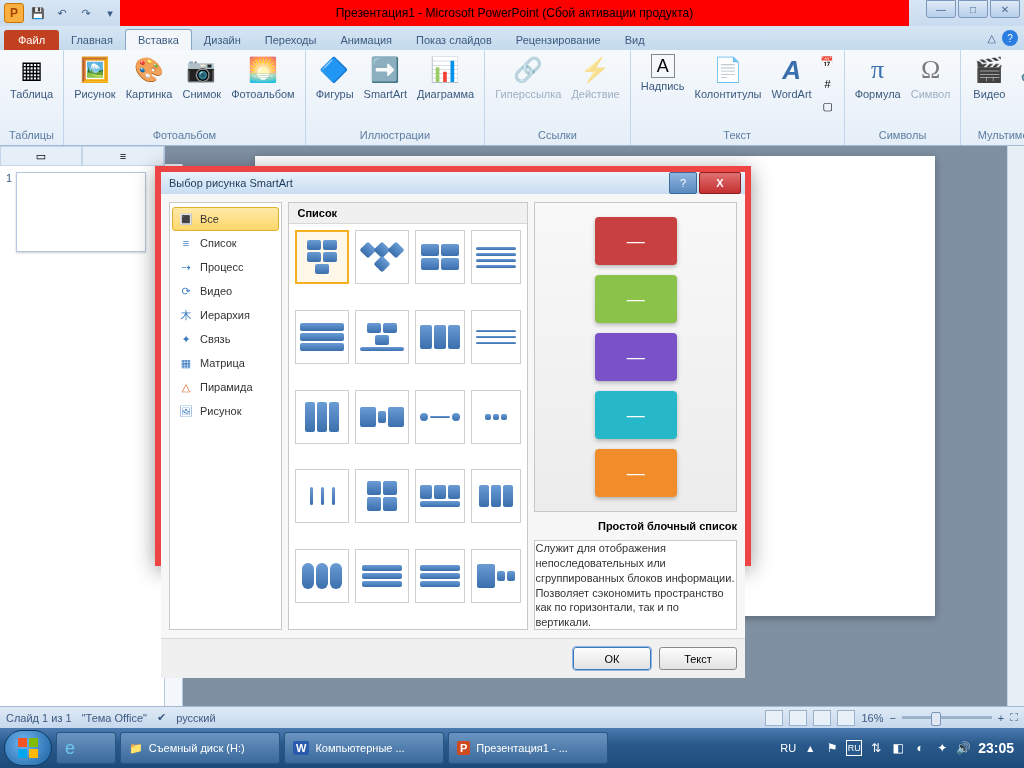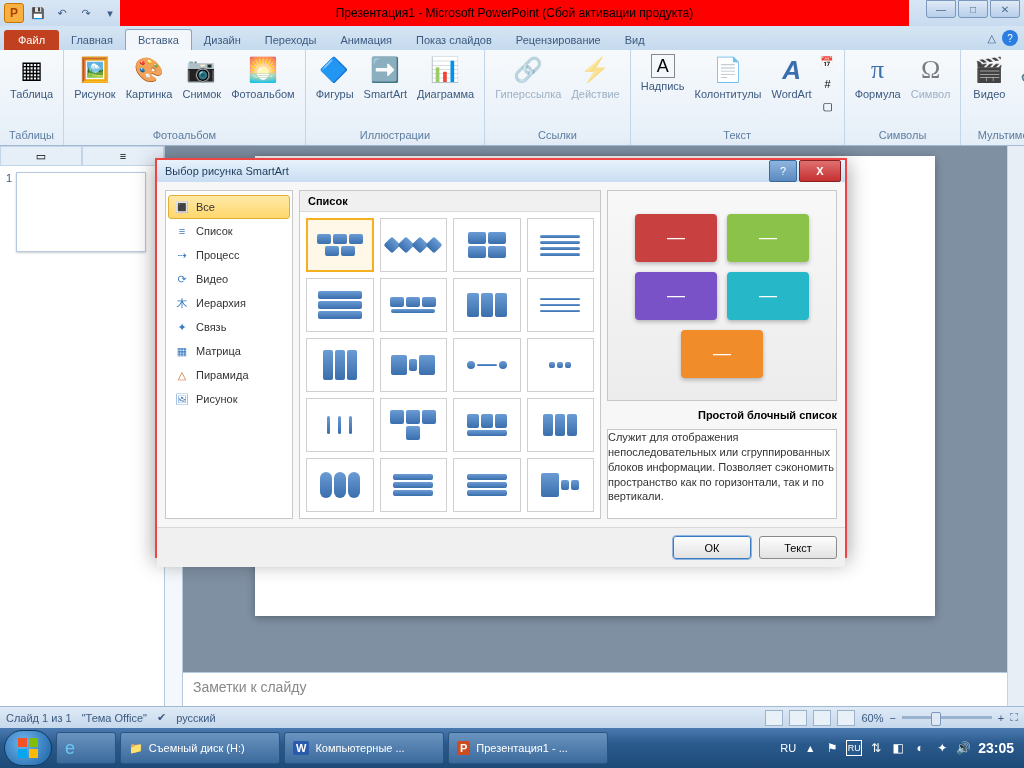--- a/index.html
+++ b/index.html
@@ -61,21 +61,21 @@
 .taskbar { position:absolute; bottom:0; left:0; right:0; height:40px; background:linear-gradient(#4a7ab0,#2a5a8c 40%,#1d4a78); display:flex; align-items:center; padding:0 4px; gap:4px; }
 .start-orb { width:48px; height:36px; border-radius:18px; background:radial-gradient(circle at 40% 35%,#6fb5ef,#1a5fa0); border:1px solid #0d3a60; display:flex; align-items:center; justify-content:center; cursor:pointer; }
 .start-orb svg { width:24px; height:24px; }
 .taskbtn { height:32px; background:linear-gradient(#6a93c0,#3a6a9c); border:1px solid #2a5580; border-radius:3px; display:flex; align-items:center; padding:0 8px; gap:6px; color:#fff; cursor:pointer; min-width:60px; }
 .taskbtn.wide { min-width:160px; }
 .tray { margin-left:auto; display:flex; align-items:center; gap:6px; color:#fff; padding-right:6px; }
 .tray-ico { width:16px; height:16px; display:flex; align-items:center; justify-content:center; font-size:12px; cursor:pointer; }
 .clock { font-size:14px;font-weight:bold; }
 
 
-.dialog { position:absolute; left:155px; top:158px; width:692px; height:400px; background:#f0f0f0; border:2px solid #ef4444; box-shadow:0 4px 20px rgba(0,0,0,.4); display:flex; flex-direction:column; }
+.dialog { position:absolute; left:155px; top:166px; width:596px; height:400px; background:#f0f0f0; border:6px solid #ef4444; box-shadow:0 4px 20px rgba(0,0,0,.4); display:flex; flex-direction:column; }
 .dlg-title { height:28px; background:linear-gradient(#e8f2fb,#c8ddf2); display:flex; align-items:center; padding-left:8px; color:#1a3a5a; }
 .dlg-title-btns { margin-left:auto; display:flex; }
 .dlg-help { width:28px; height:22px; background:linear-gradient(#8fb5e0,#5a8abf); border:1px solid #3a6a9a; color:#fff; display:flex; align-items:center; justify-content:center; cursor:pointer; border-radius:2px; margin-right:2px; }
 .dlg-close { width:42px; height:22px; background:linear-gradient(#e07070,#c53030); border:1px solid #8a2020; color:#fff; display:flex; align-items:center; justify-content:center; cursor:pointer; border-radius:2px; margin-right:4px; font-weight:bold; }
 .dlg-body { flex:1; display:flex; padding:8px; gap:6px; background:#f7f7f7; }
 .cat-list { width:128px; border:1px solid #c8c8c8; background:#fff; padding:4px 2px; }
 .cat-item { display:flex; align-items:center; gap:6px; padding:4px 6px; cursor:pointer; color:#333; }
 .cat-item.sel { background:linear-gradient(#ffe9a8,#ffd76b); border:1px solid #e0b030; border-radius:3px; padding:3px 5px; }
 .cat-ico { width:16px; height:16px; display:flex; align-items:center; justify-content:center; }
 .gallery { flex:1; border:1px solid #c8c8c8; background:#fff; display:flex; flex-direction:column; }
@@ -249,36 +249,35 @@
     <div class="thumb-item">
       <div class="thumb-num">1</div>
       <div class="thumb-box"></div>
     </div>
   </div>
   <div class="editor">
     <div class="ruler-v"></div>
     <div class="slide-area">
       <div class="slide"></div>
     </div>
-    <div class="notes">Заметки к слайду</div>
   </div>
   <div class="scrollbar-v"></div>
 </div>
 
 <div class="statusbar">
   <span>Слайд 1 из 1</span>
   <span>"Тема Office"</span>
   <span>✔</span>
   <span>русский</span>
   <div class="status-right">
     <div class="view-btn"></div>
     <div class="view-btn"></div>
     <div class="view-btn"></div>
     <div class="view-btn"></div>
-    <span>60%</span>
+    <span>16%</span>
     <span>−</span>
     <div class="zoom-slider"></div>
     <span>+</span>
     <span>⛶</span>
   </div>
 </div>
 
 <div class="dialog">
   <div class="dlg-title">
     <span>Выбор рисунка SmartArt</span>

